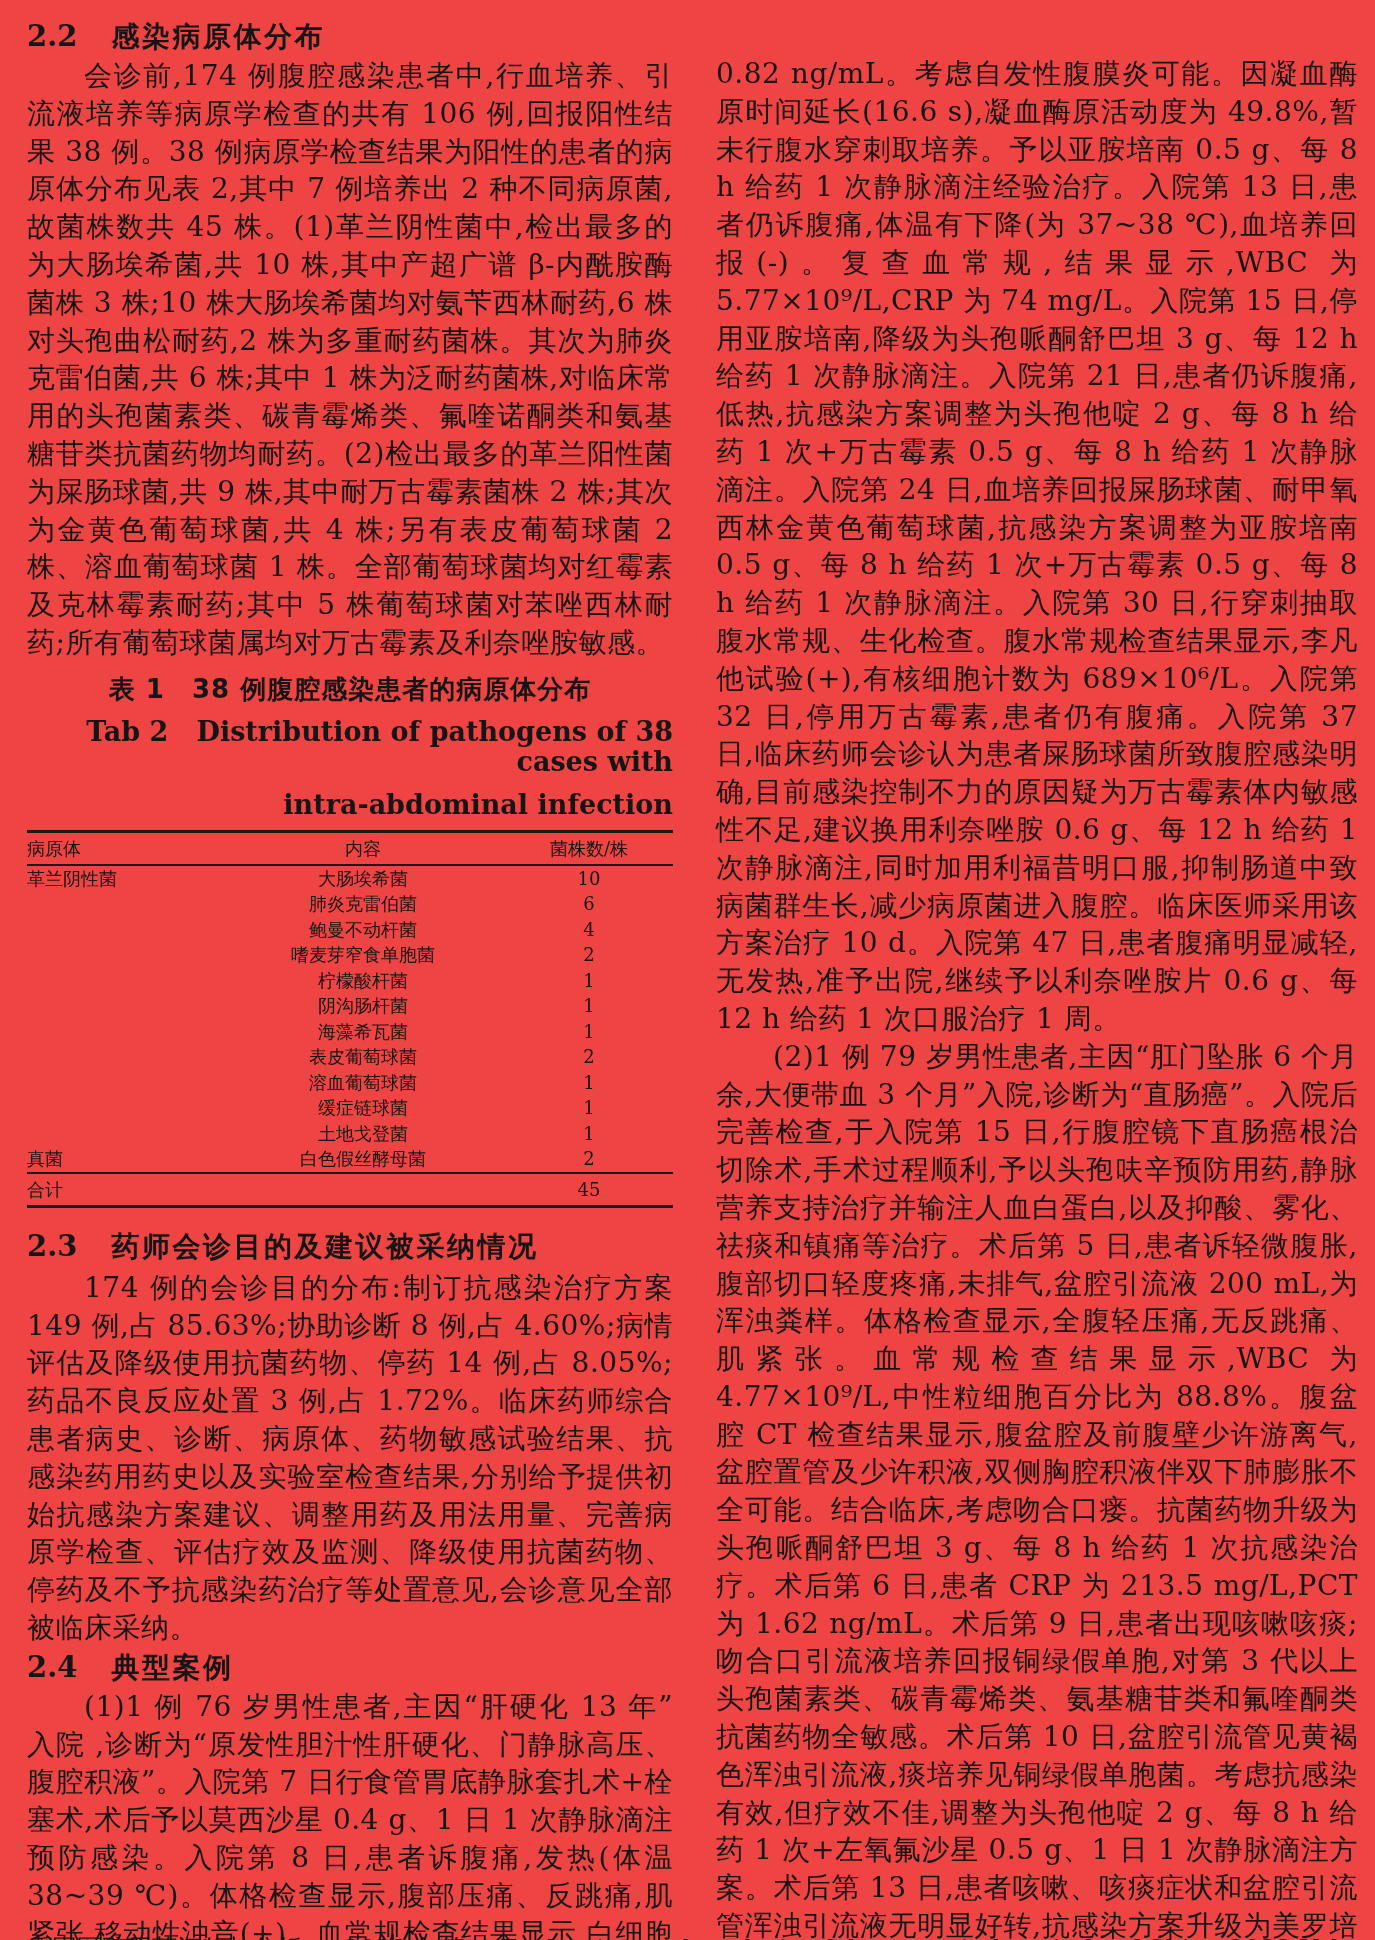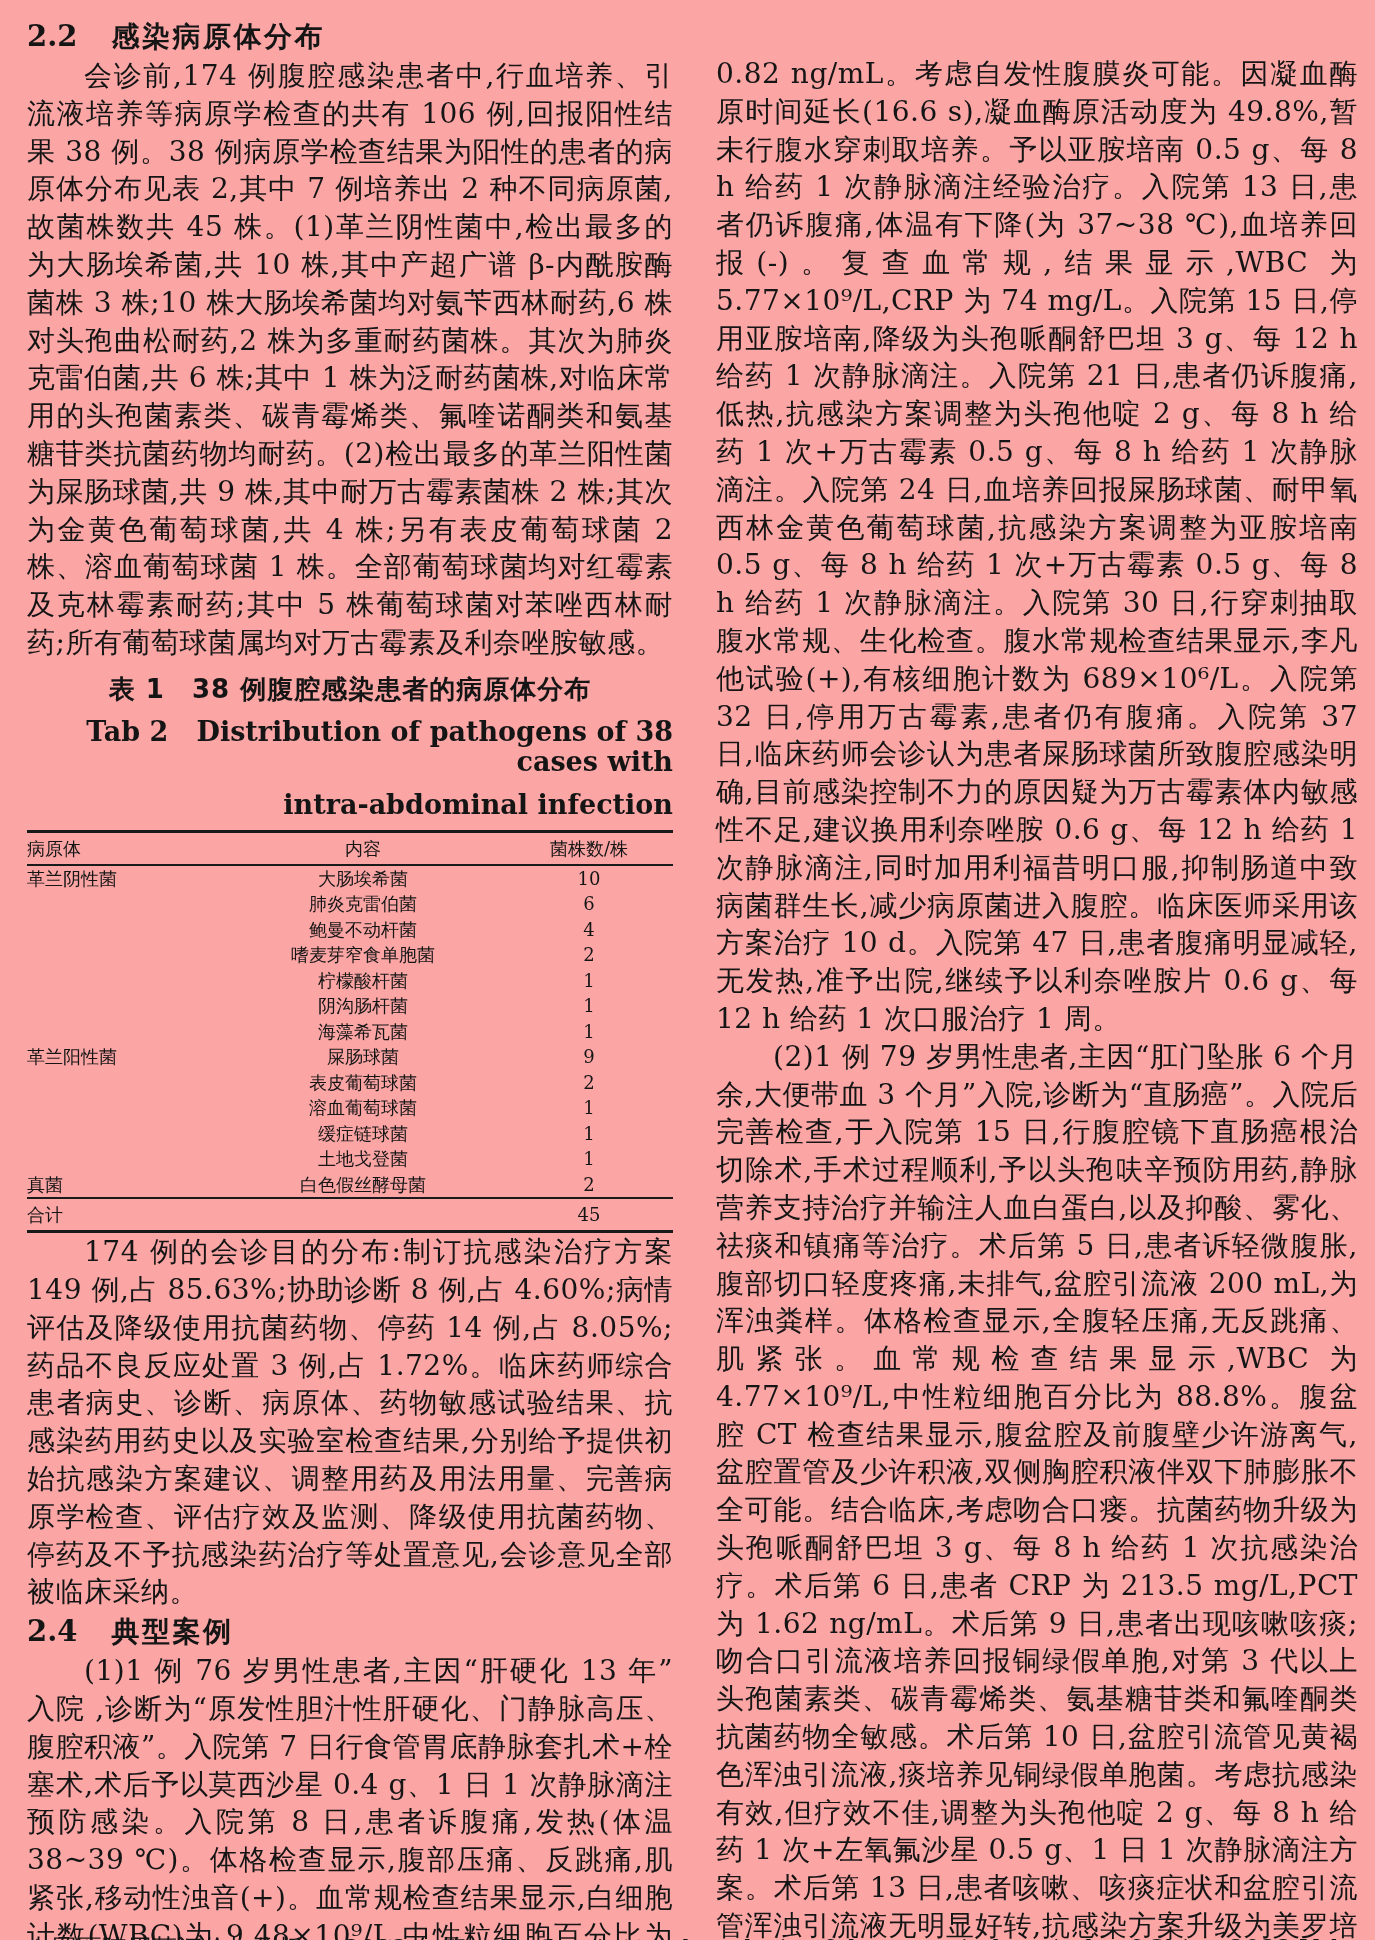--- a/index.html
+++ b/index.html
@@ -1,19 +1,19 @@
 <!DOCTYPE html>
 <html lang="zh"><head>
 <meta charset="utf-8">
 <style>
   html,body{margin:0;padding:0;background:#ffffff;}
   .page{
     position:relative;
     width:1375px;height:1940px;
-    background:#fca5a5;
+    background:#ef4444;
     overflow:hidden;
     color:#151515;
     font-family:"DejaVu Serif","Liberation Serif",serif;
   }
   .col{position:absolute;top:16px;}
   .col-left{left:27px;width:646px;}
   .col-right{left:716px;width:642px;}
   .para{
     margin:0;
     font-size:28px;
@@ -128,25 +128,20 @@
           <td class="c1"></td>
           <td class="c2">阴沟肠杆菌</td>
           <td class="c3">1</td>
         </tr>
         <tr>
           <td class="c1"></td>
           <td class="c2">海藻希瓦菌</td>
           <td class="c3">1</td>
         </tr>
         <tr>
-          <td class="c1">革兰阳性菌</td>
-          <td class="c2">屎肠球菌</td>
-          <td class="c3">9</td>
-        </tr>
-        <tr>
           <td class="c1"></td>
           <td class="c2">表皮葡萄球菌</td>
           <td class="c3">2</td>
         </tr>
         <tr>
           <td class="c1"></td>
           <td class="c2">溶血葡萄球菌</td>
           <td class="c3">1</td>
         </tr>
         <tr>
@@ -165,20 +160,24 @@
           <td class="c3">2</td>
         </tr>
         <tr class="total">
           <td class="c1">合计</td>
           <td class="c2"></td>
           <td class="c3">45</td>
         </tr>
       </tbody>
     </table>
 
+    <div class="sec-head spaced">
+      <span class="sec-num">2.3</span>
+      <span class="sec-title">药师会诊目的及建议被采纳情况</span>
+    </div>
     <p class="para indent">174 例的会诊目的分布:制订抗感染治疗方案 149 例,占 85.63%;协助诊断 8 例,占 4.60%;病情评估及降级使用抗菌药物、停药 14 例,占 8.05%;药品不良反应处置 3 例,占 1.72%。临床药师综合患者病史、诊断、病原体、药物敏感试验结果、抗感染药用药史以及实验室检查结果,分别给予提供初始抗感染方案建议、调整用药及用法用量、完善病原学检查、评估疗效及监测、降级使用抗菌药物、停药及不予抗感染药治疗等处置意见,会诊意见全部被临床采纳。</p>
 
     <div class="sec-head">
       <span class="sec-num">2.4</span>
       <span class="sec-title">典型案例</span>
     </div>
     <p class="para indent">(1)1 例 76 岁男性患者,主因“肝硬化 13 年”入院 ,诊断为“原发性胆汁性肝硬化、门静脉高压、腹腔积液”。入院第 7 日行食管胃底静脉套扎术+栓塞术,术后予以莫西沙星 0.4 g、1 日 1 次静脉滴注预防感染。入院第 8 日,患者诉腹痛,发热(体温 38~39 ℃)。体格检查显示,腹部压痛、反跳痛,肌紧张,移动性浊音(+)。血常规检查结果显示,白细胞计数(WBC)为 9.48×10⁹/L,中性粒细胞百分比为 74.9%,C 反应蛋白(CRP) &gt; 160 mg/L;查降钙素原(PCT),结果显示为</p>
 
   </div>
 

